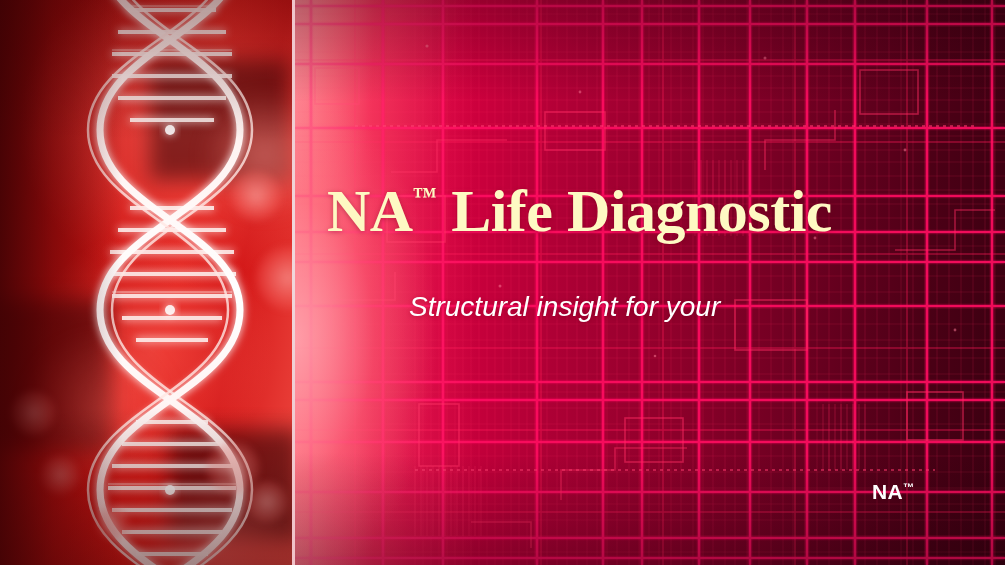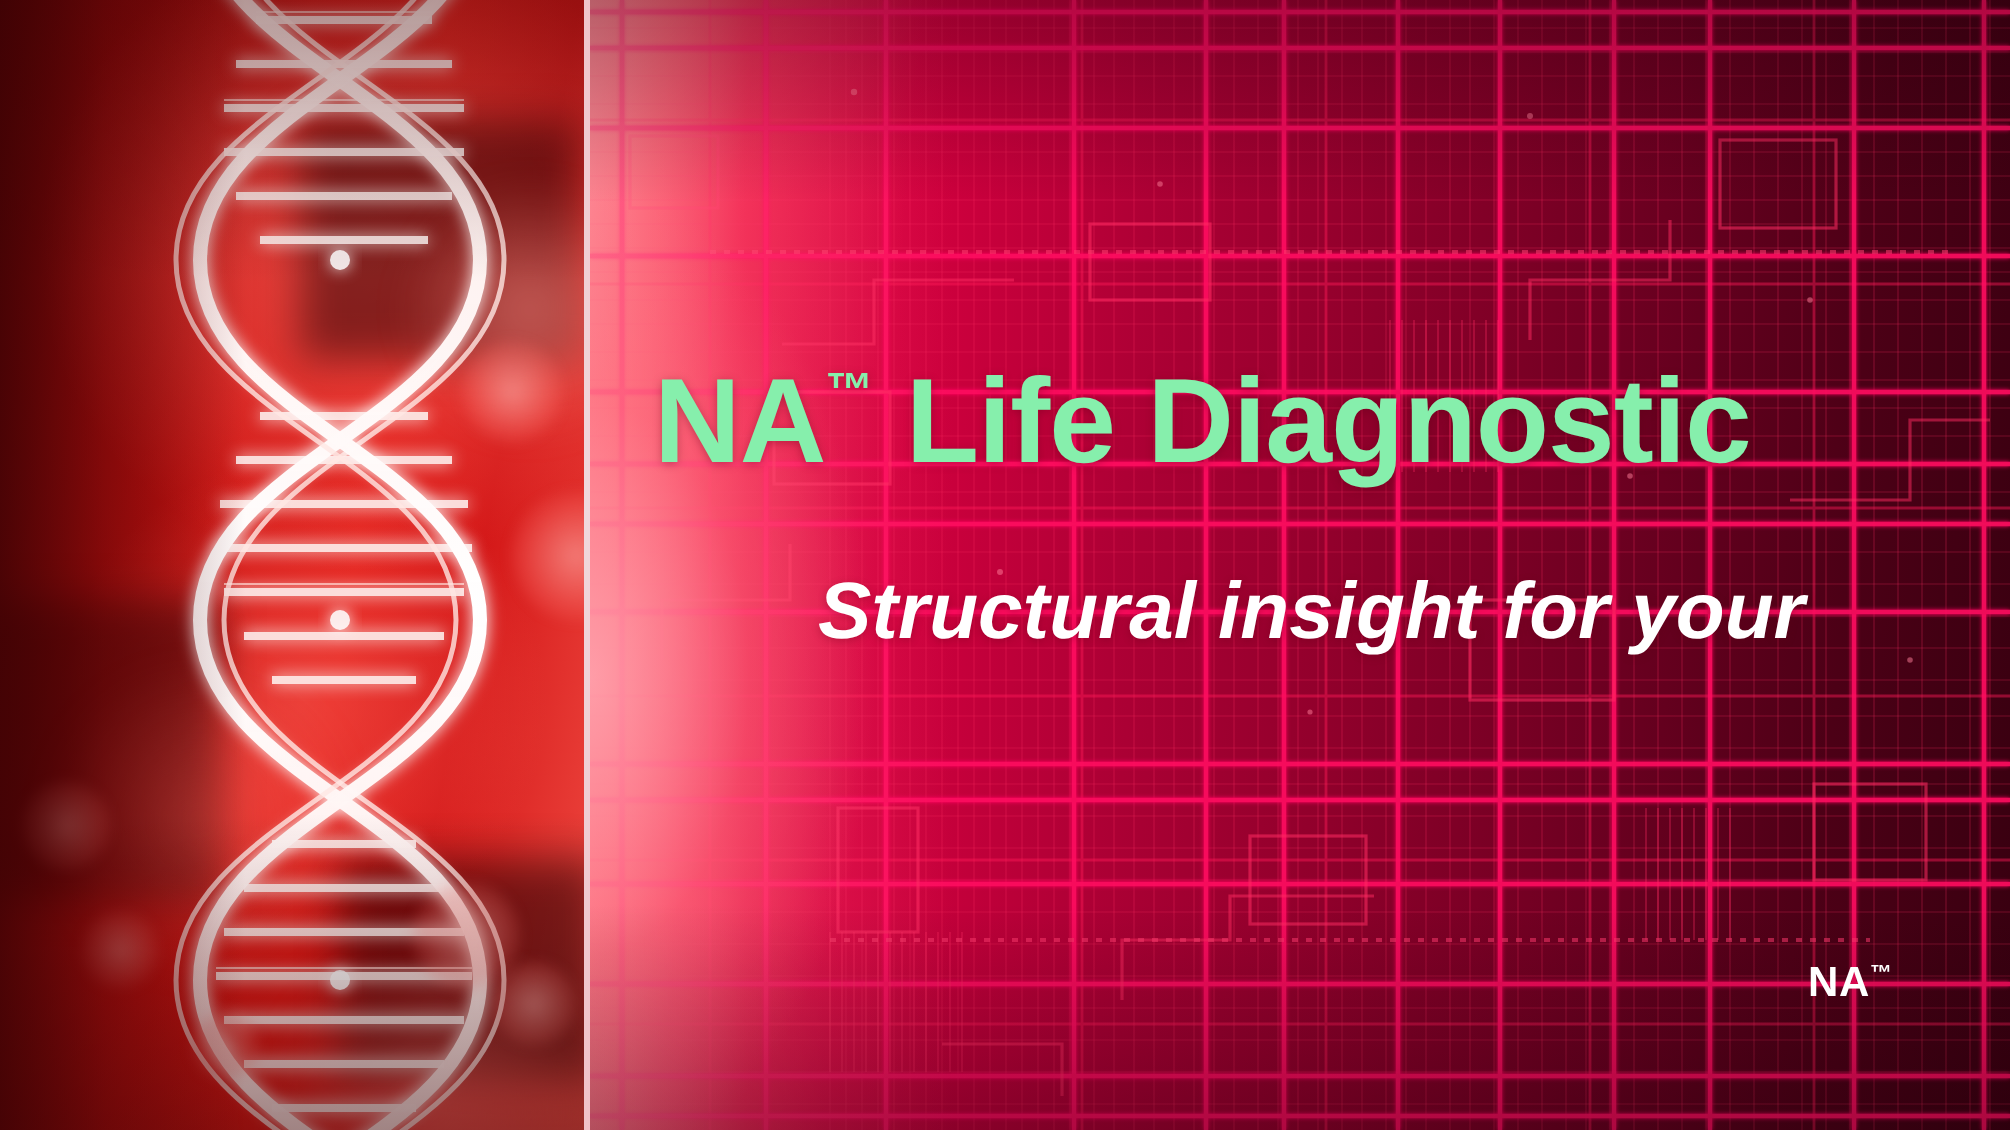--- a/index.html
+++ b/index.html
@@ -103,52 +103,53 @@
     position: absolute; inset: 0;
     background:
       linear-gradient(180deg, rgba(25,0,8,.30) 0%, rgba(0,0,0,0) 18%, rgba(0,0,0,0) 80%, rgba(25,0,8,.32) 100%);
     pointer-events: none;
   }
 
   
   .title {
     position: absolute;
     left: 327px; top: 181px;
-    color: #86efac;
+    color: #fef9c3;
     font-size: 60px;
     font-weight: bold;
     letter-spacing: -0.5px;
     white-space: nowrap;
     line-height: 1;
     text-shadow: 0 1px 5px rgba(90,0,20,.35);
+    font-family: Liberation Serif, serif;
   }
   .title .tm {
     font-size: 0.40em;
     vertical-align: top;
     position: relative;
     top: 0.14em;
     font-weight: bold;
     letter-spacing: 0;
   }
 
   .subtitle {
     position: absolute;
     left: 409px; top: 283px;
     color: #ffffff;
-    font-size: 40px;
+    font-size: 28px;
     font-style: italic;
-    font-weight: bold;
+    font-weight: normal;
     line-height: 47px;
     white-space: nowrap;
     text-shadow: 0 1px 4px rgba(90,0,20,.30);
   }
 
   .logo {
     position: absolute;
-    left: 904px; top: 481px;
+    left: 872px; top: 481px;
     color: #ffffff;
     font-size: 21px;
     font-weight: bold;
     letter-spacing: 0.3px;
     white-space: nowrap;
     line-height: 1;
   }
   .logo .tm {
     font-size: 0.52em;
     vertical-align: top;

